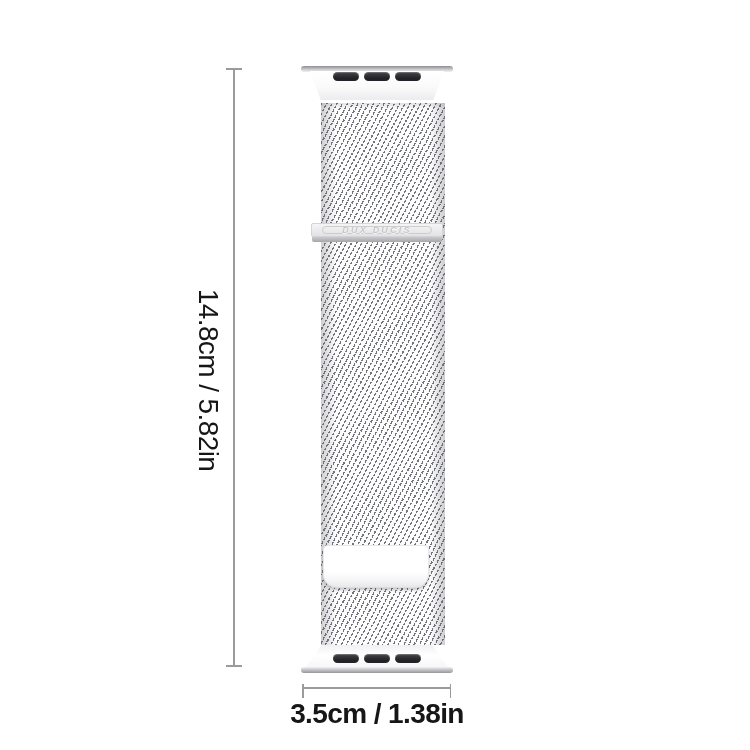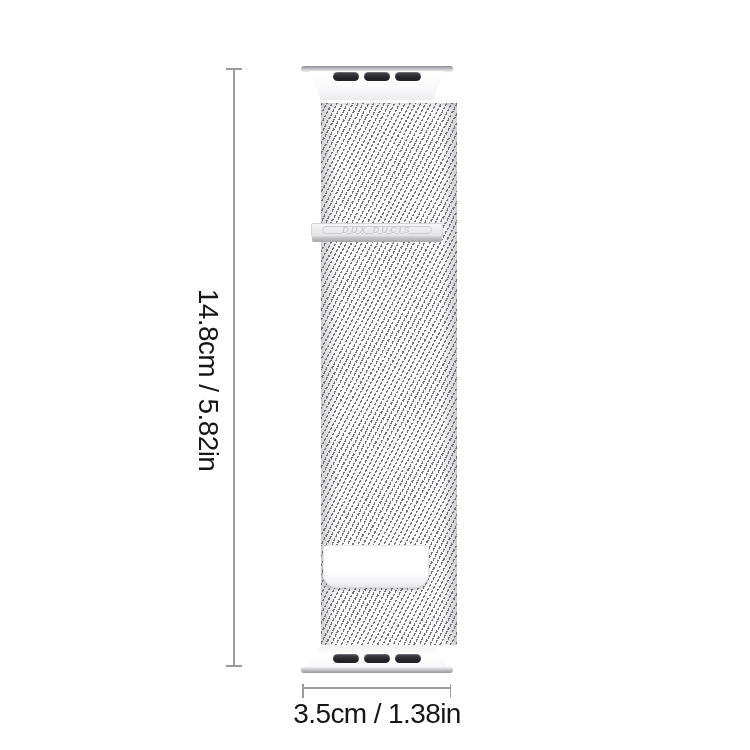--- a/index.html
+++ b/index.html
@@ -15,21 +15,21 @@
   .v-tick.bottom{top:665px;}
   .h-line{left:302px;top:687px;width:149px;height:1.5px;}
   .h-tick{position:absolute;top:684px;width:1.5px;height:14px;background:#9b9b9b;}
   .h-tick.left{left:302px;}
   .h-tick.right{left:449.5px;}
   .dim-label{
     position:absolute;color:#161616;font-size:28px;line-height:1;
     letter-spacing:-0.6px;white-space:nowrap;
   }
   .v-label{left:208px;top:380px;transform:translate(-50%,-50%) rotate(90deg);}
-  .h-label{left:377px;top:700px;transform:translateX(-50%);}
+  .h-label{left:377px;top:700px;transform:translateX(-50%);font-weight:bold;}
 
   
   .band{position:absolute;left:301px;top:66px;width:152px;height:607px;}
   .lug-bar{position:absolute;left:0;width:152px;height:6px;border-radius:3px;}
   .lug-bar.top{top:0;background:linear-gradient(180deg,#8e8e93,#c9c9cc 55%,#f0f0f2);}
   .lug-bar.bottom{top:601px;background:linear-gradient(180deg,#f2f2f4,#c2c2c6 50%,#96969b);}
   .adapter{position:absolute;background:linear-gradient(180deg,#ffffff,#fafafb 55%,#ececef);}
   .adapter.top{left:9px;top:5px;width:134px;height:29px;clip-path:polygon(0 0,100% 0,92% 100%,8% 100%);}
   .adapter.bottom{left:5px;top:579px;width:142px;height:22px;background:linear-gradient(180deg,#f0f0f3,#ffffff 45%,#f7f7f9);clip-path:polygon(11% 0,89% 0,100% 100%,0 100%);}
   .slot-row{position:absolute;left:0;right:0;display:flex;justify-content:center;gap:5px;}
@@ -40,21 +40,20 @@
     background:linear-gradient(180deg,#44444a,#232327 70%);
     box-shadow:inset 0 1px 1px rgba(255,255,255,.25);
   }
   .mesh{
     position:absolute;left:20px;top:37px;width:124px;height:542px;
     background-color:#fdfdfe;
     background-image:
       linear-gradient(90deg, rgba(100,100,110,.30), rgba(255,255,255,0) 12%, rgba(255,255,255,0) 88%, rgba(100,100,110,.30)),
       repeating-linear-gradient(28deg, rgba(253,253,254,.95) 0 1.4px, rgba(253,253,254,0) 1.4px 4.2px),
       repeating-linear-gradient(118deg, #73737b 0 1.4px, rgba(255,255,255,0) 1.4px 4.6px);
-    padding-left: 12px;
   }
   .mesh::before{ 
     content:"";position:absolute;left:0;right:0;top:0;height:6px;
     background:linear-gradient(180deg,rgba(80,80,90,.16),rgba(80,80,90,0));
   }
   .slider{position:absolute;left:-10px;top:120px;width:132px;height:19px;}
   .slider-face{
     position:absolute;left:0;right:0;top:0;height:14px;
     background:linear-gradient(180deg,#f5f5f6,#e2e2e5);
     border:1px solid #d4d4d7;border-radius:2px;box-sizing:border-box;

